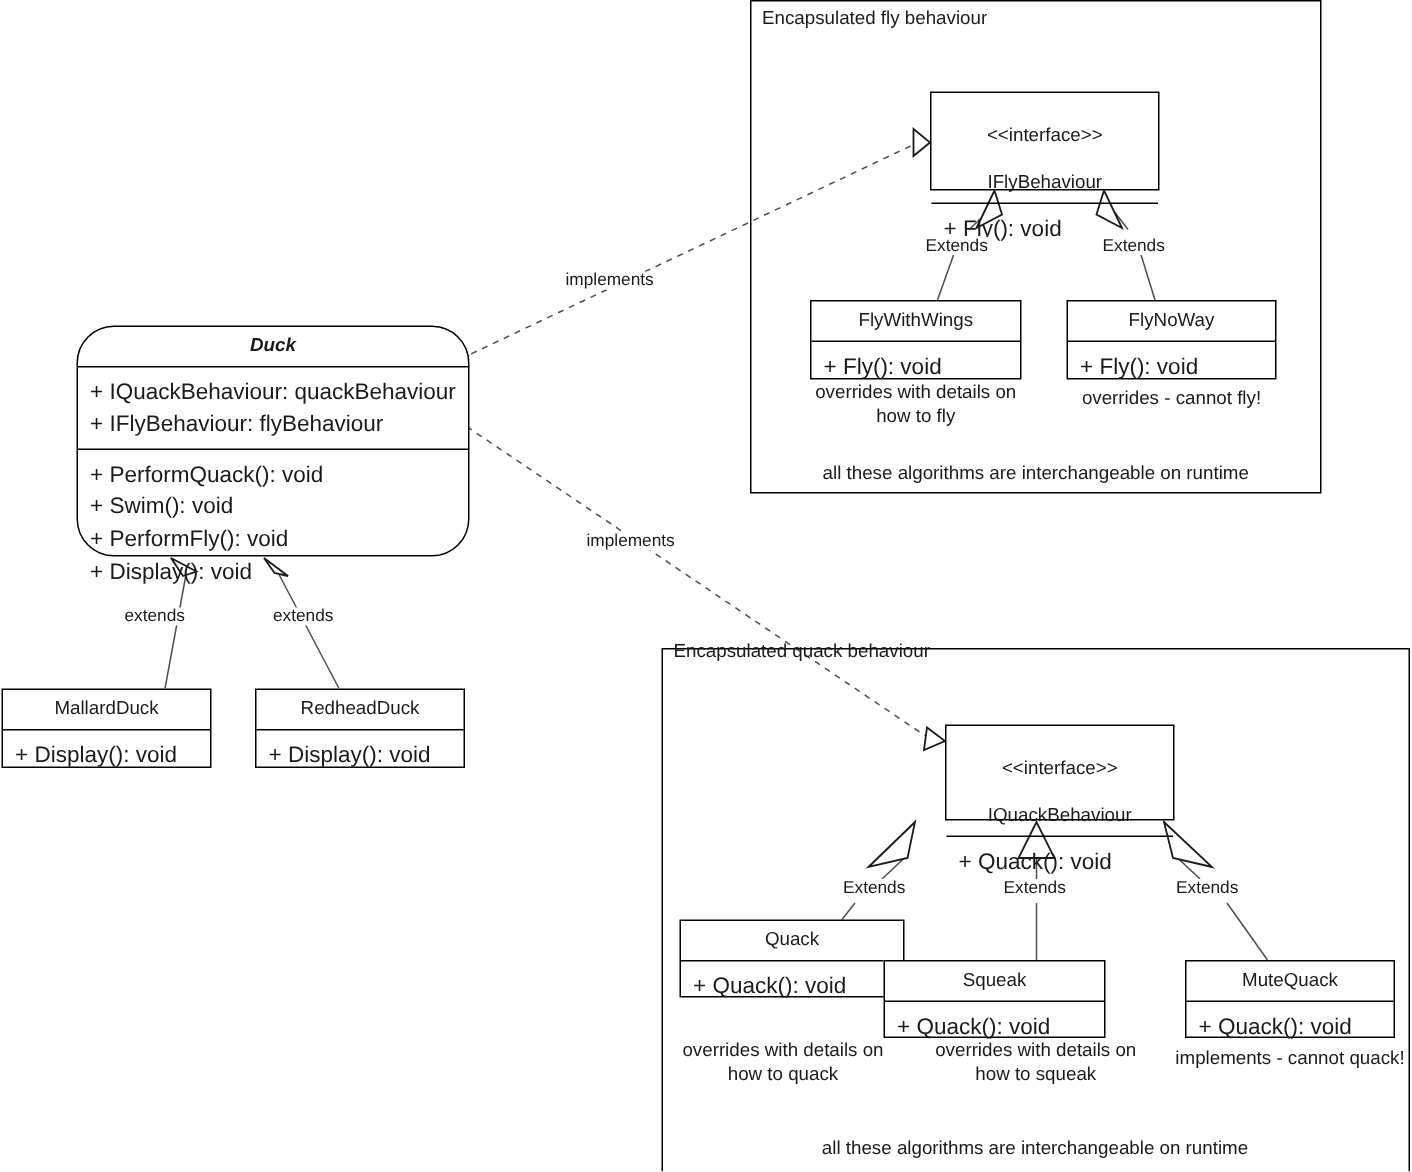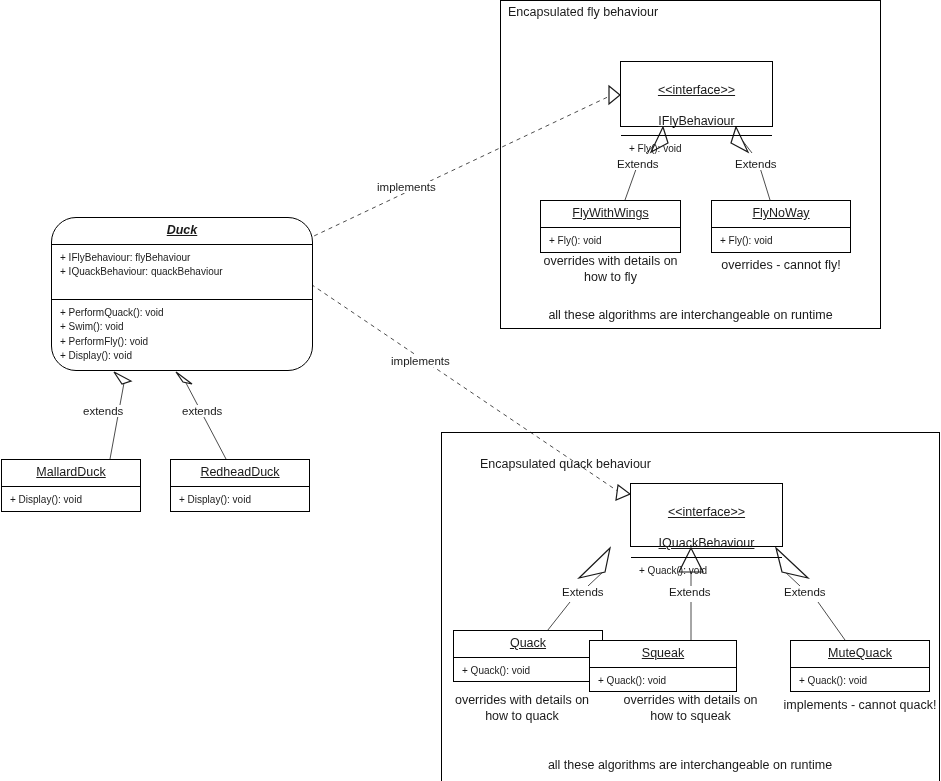--- a/index.html
+++ b/index.html
@@ -33,33 +33,32 @@
     z-index: 5;
   }
   .uml-title {
     box-sizing: border-box;
     text-align: center;
     font-size: 12.5px;
     color: #1a1a1a;
     line-height: 1.25;
     padding: 5px 4px 5px 4px;
     white-space: pre-line;
-    text-decoration: underline;
   }
   .uml-title.bold { font-weight: bold; font-style: italic; }
   .uml-sep {
     border-top: 1px solid #000000;
     height: 0;
     font-size: 0;
     line-height: 0;
   }
   .uml-compartment {
     box-sizing: border-box;
     padding: 6px 8px 6px 8px;
-    font-size: 10px;
+    font-size: 15px;
     color: #1a1a1a;
     line-height: 1.45;
     text-align: left;
   }
   .uml-compartment div { white-space: nowrap; }
 
   
   .frame {
     position: absolute;
     box-sizing: border-box;
@@ -152,28 +151,28 @@
       <path d="M 845 640 L 818 602"></path>
       <path d="M 800 586 L 783 570"></path>
     </g>
     <polygon points="776,548 808,578 782,572" fill="#ffffff" stroke="#1a1a1a" stroke-width="1.2"></polygon>
   </svg>
 
   <div class="frame" style="left:500px; top:0px; width:381px; height:329px;"></div>
   <div class="frame-label" style="left:508px; top:5px;">Encapsulated fly behaviour</div>
 
   <div class="frame" style="left:441px; top:432px; width:499px; height:360px;"></div>
-  <div class="frame-label" style="left:449px; top:457px;margin-left:31px;">Encapsulated quack behaviour</div>
+  <div class="frame-label" style="left:449px; top:427px;">Encapsulated quack behaviour</div>
 
   <div class="uml-box" style="left:51px; top:217px; width:262px; height:154px;border-radius:25px;">
     <div class="uml-title bold">Duck</div>
     <div class="uml-sep"></div>
     <div class="uml-compartment" style="height:54px;">
+      <div>+ IQuackBehaviour: quackBehaviour</div>
       <div>+ IFlyBehaviour: flyBehaviour</div>
-      <div>+ IQuackBehaviour: quackBehaviour</div>
     </div>
     <div class="uml-sep"></div>
     <div class="uml-compartment">
       <div>+ PerformQuack(): void</div>
       <div>+ Swim(): void</div>
       <div>+ PerformFly(): void</div>
       <div>+ Display(): void</div>
     </div>
   </div>
 
@@ -236,21 +235,21 @@
     <div class="uml-title">
       <span>&lt;&lt;interface&gt;&gt;</span><br>
       <span>IQuackBehaviour</span>
     </div>
     <div class="uml-sep"></div>
     <div class="uml-compartment">
       <div>+ Quack(): void</div>
     </div>
   </div>
 
-  <div class="uml-box" style="left:453px; top:630px; width:150px; height:52px;">
+  <div class="uml-box" style="left:453px; top:613px; width:150px; height:52px;">
     <div class="uml-title">Quack</div>
     <div class="uml-sep"></div>
     <div class="uml-compartment">
       <div>+ Quack(): void</div>
     </div>
   </div>
   <div class="edge-label" style="left:560px; top:586px;">Extends</div>
   <div class="note" style="left:452px; top:693px; width:140px;">overrides with details on
 how to quack</div>
 

